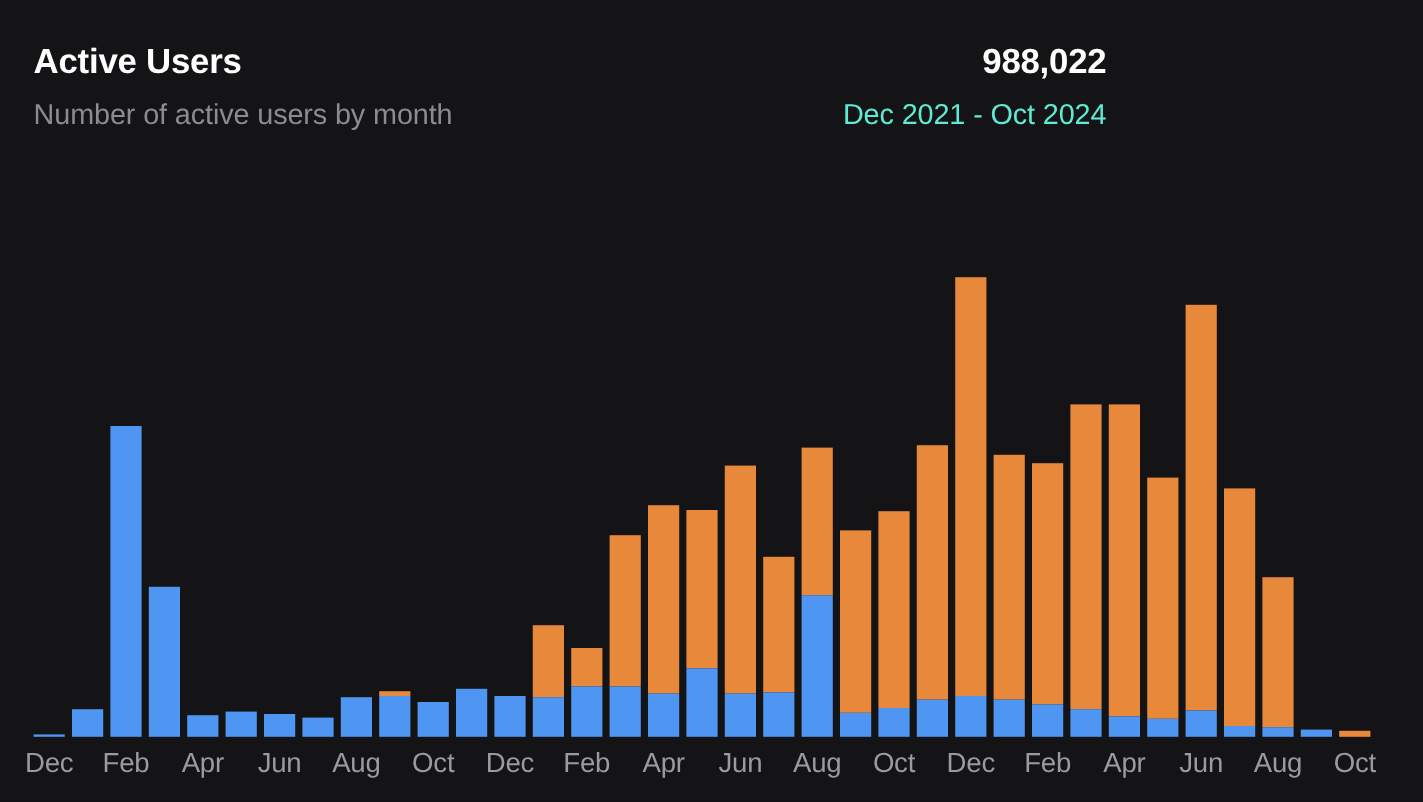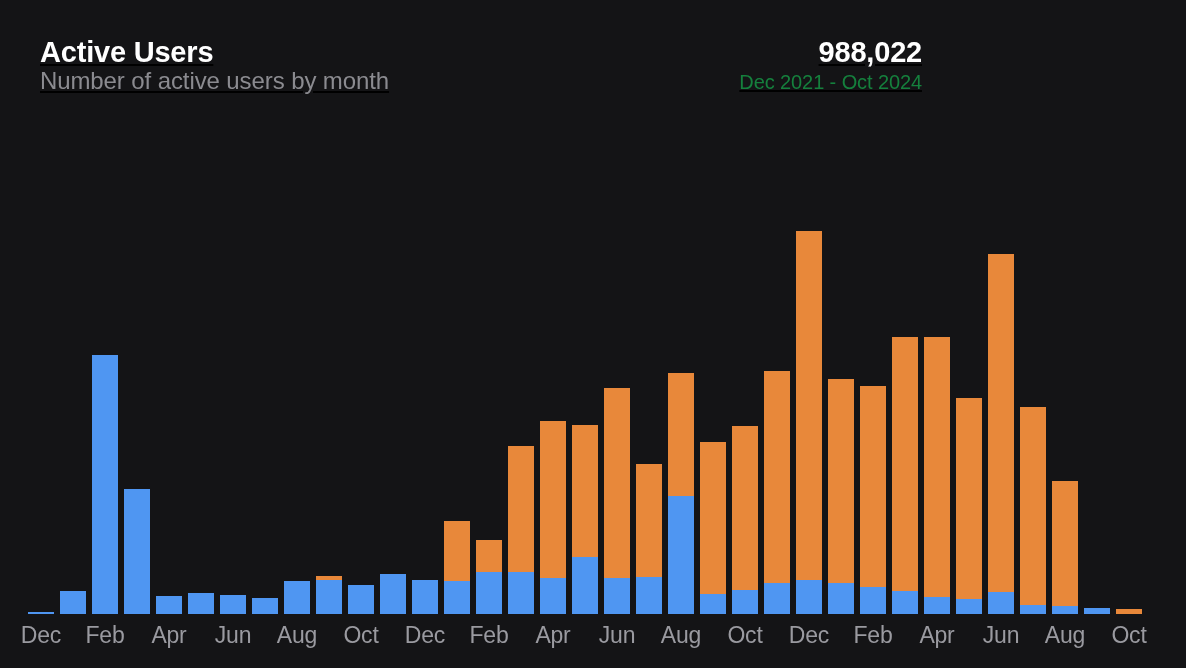--- a/index.html
+++ b/index.html
@@ -20,31 +20,30 @@
     height: 668px;
     background: #141416;
     box-sizing: border-box;
   }
   
   #header {
     position: absolute;
     left: 0; top: 0;
     width: 950px;
     height: 160px;
-    padding: 38px 28px 0 40px;
+    padding: 38px 28px 0 28px;
     box-sizing: border-box;
-    text-decoration: underline;
   }
   .hrow {
     display: flex;
     align-items: baseline;
     justify-content: space-between;
     width: 100%;
   }
-  .hrow.second { margin-top: 2px; }
+  .hrow.second { margin-top: 17px; }
   #title {
     font-size: 29px;
     font-weight: bold;
     color: #ffffff;
     letter-spacing: -0.2px;
     line-height: 1;
   }
   #total {
     font-size: 29px;
     font-weight: bold;
@@ -52,22 +51,22 @@
     letter-spacing: -0.2px;
     line-height: 1;
   }
   #subtitle {
     font-size: 24px;
     color: #8b8b90;
     line-height: 1;
     letter-spacing: -0.1px;
   }
   #range {
-    font-size: 20px;
-    color: #15803d;
+    font-size: 24px;
+    color: #5eead4;
     line-height: 1;
     letter-spacing: -0.1px;
   }
   
   #plot {
     position: absolute;
     left: 0;
     top: 170px;
     width: 1186px;
     height: 444px;

